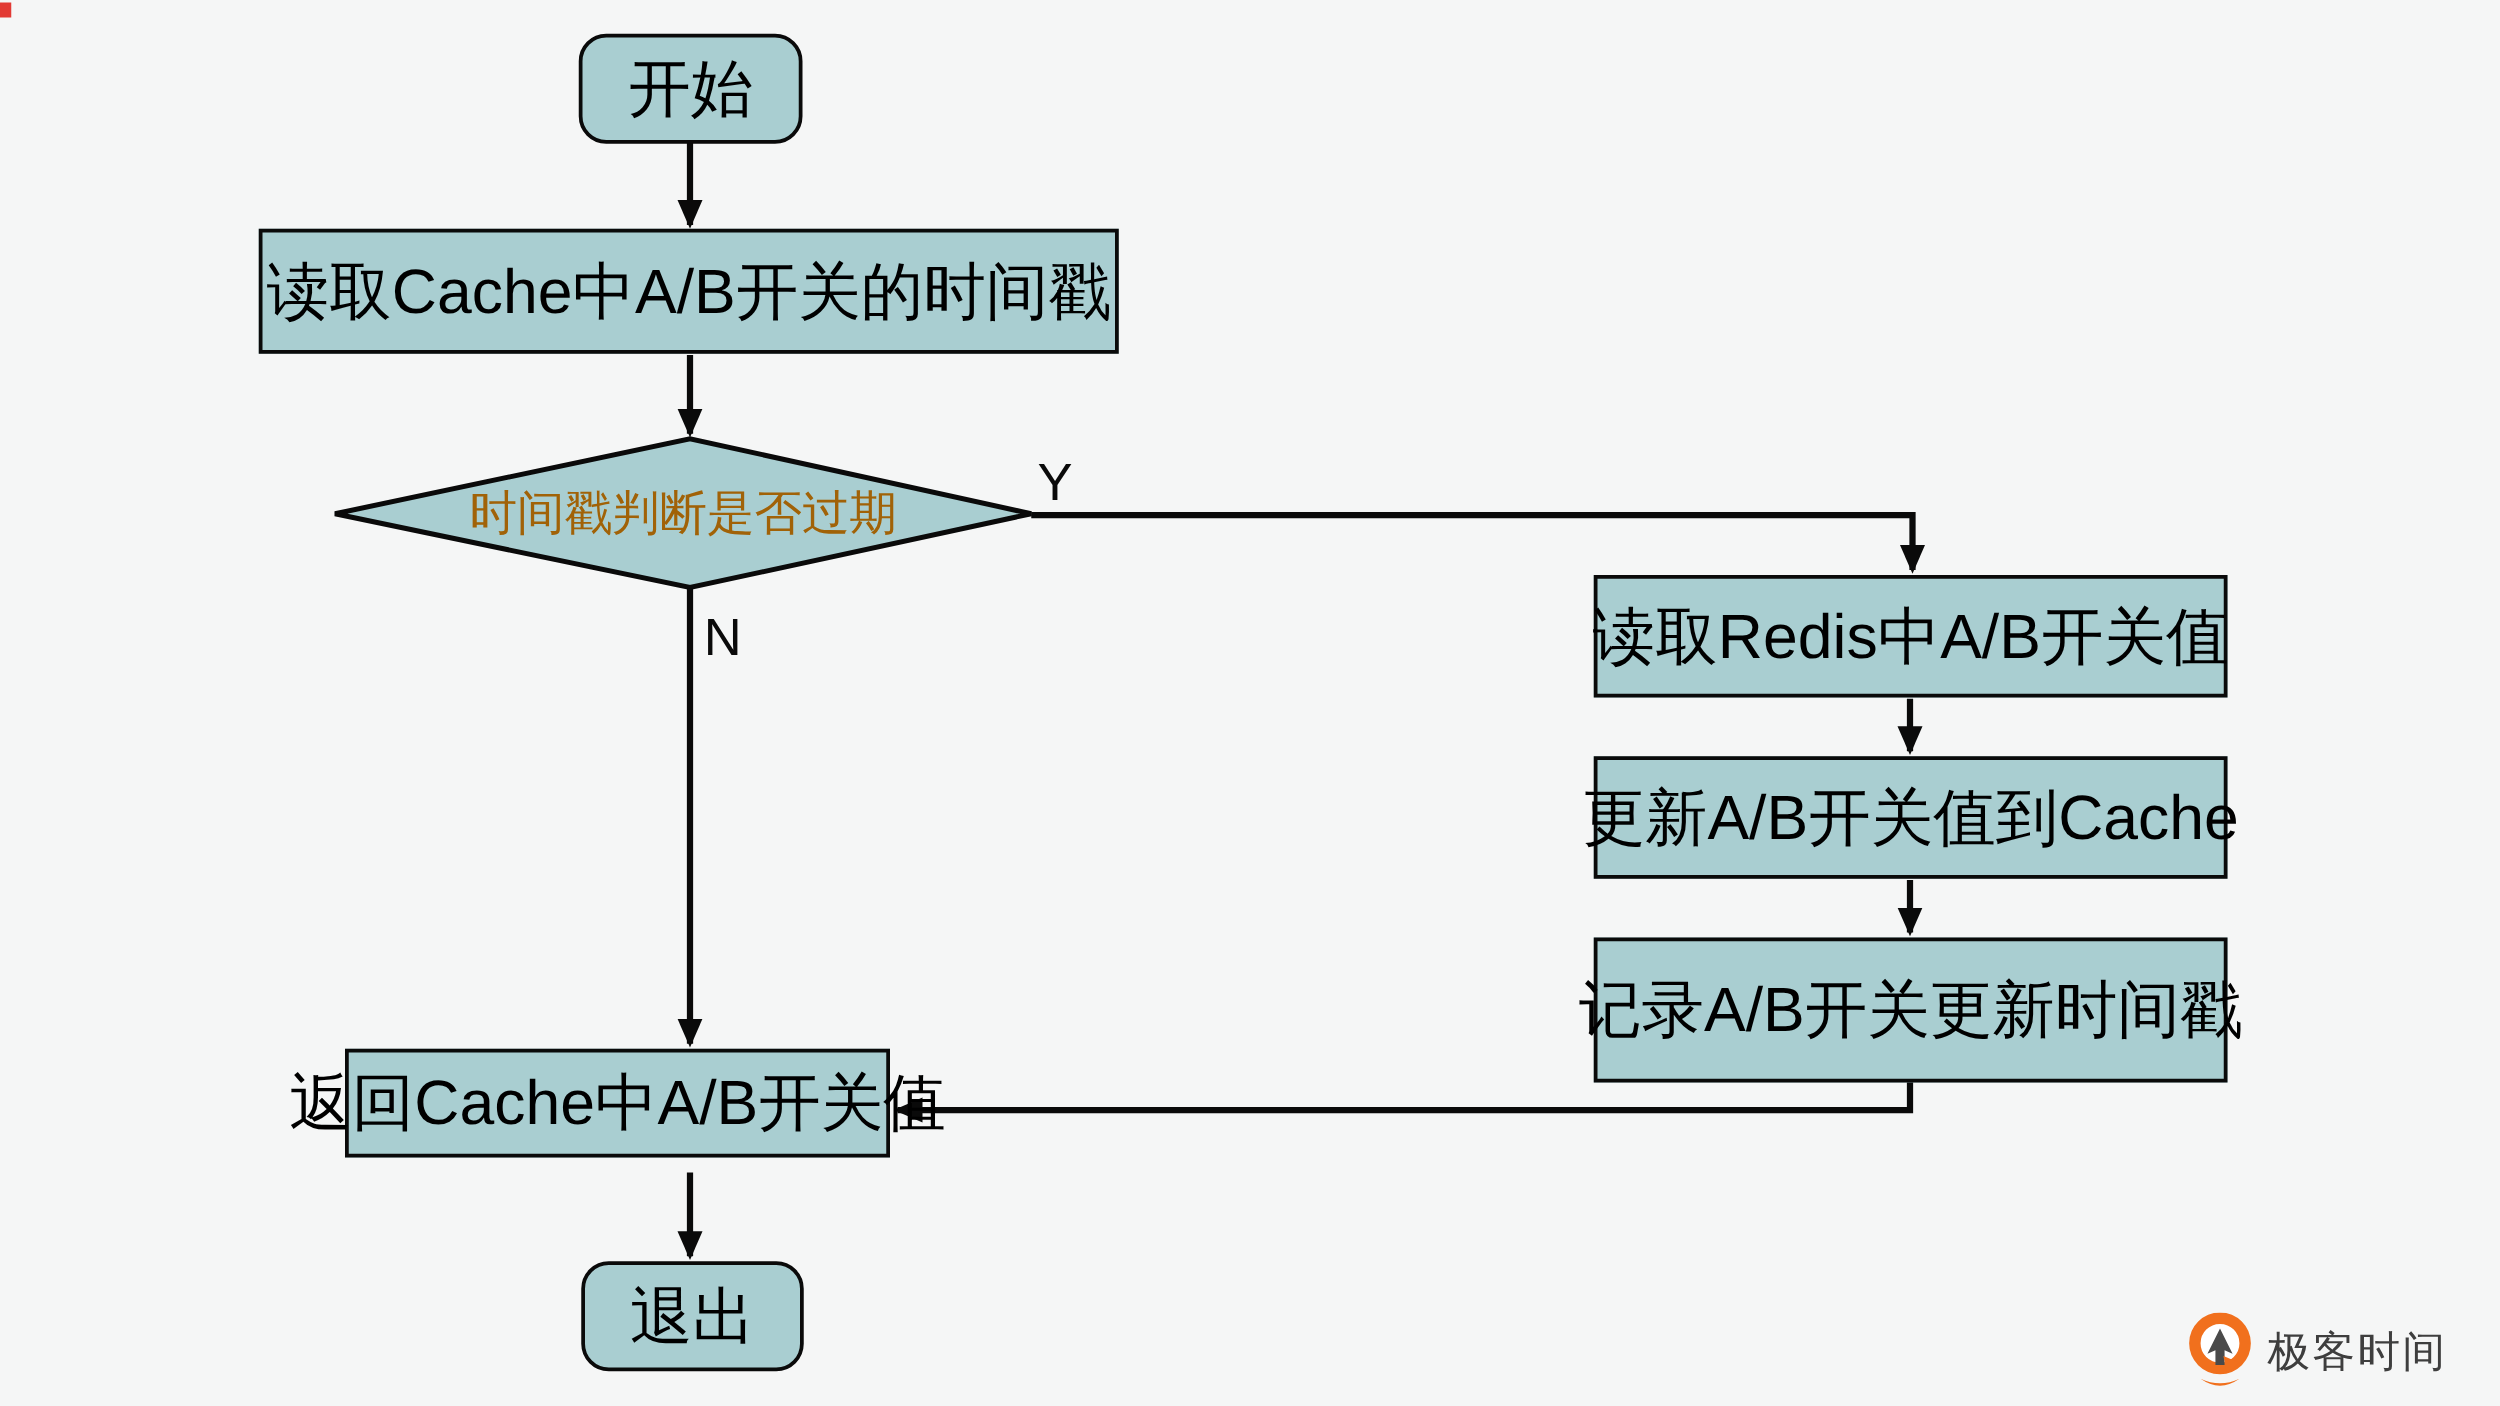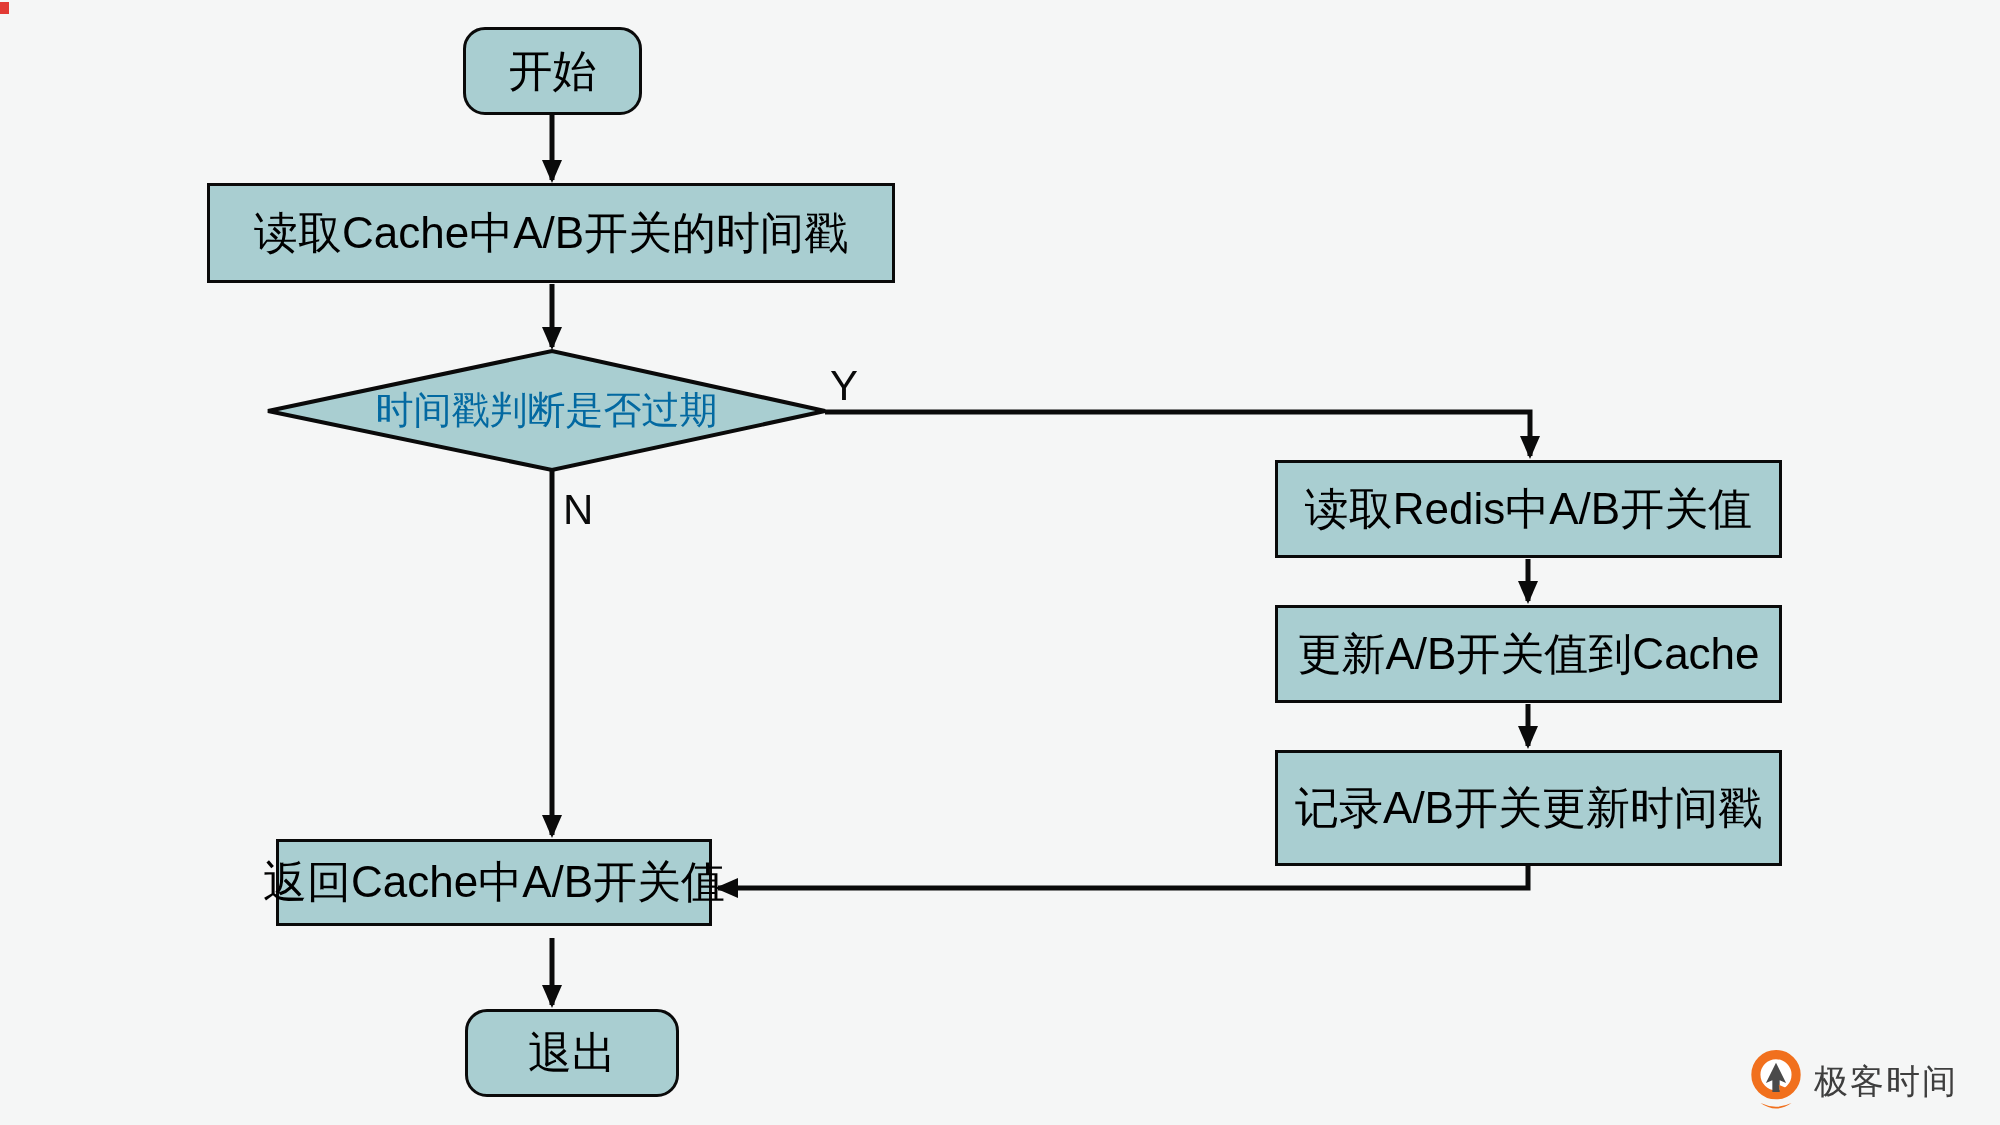--- a/index.html
+++ b/index.html
@@ -22,41 +22,41 @@
   }
   .node {
     position: absolute;
     display: flex;
     align-items: center;
     justify-content: center;
     box-sizing: border-box;
     background: var(--node-fill, #a9ced1);
     border: 3.5px solid var(--line, #0a0a0a);
     color: #000;
-    font-size: 44px;
+    font-size: 50px;
     white-space: nowrap;
     text-align: center;
   }
   .terminal { border-radius: 22px; }
   .node-start  { left: 463px; top: 27px;  width: 179px; height: 88px; }
   .node-read-cache   { left: 207px;  top: 183px; width: 688px; height: 100px; }
   .node-read-redis   { left: 1275px; top: 460px; width: 507px; height: 98px; }
   .node-update-cache { left: 1275px; top: 605px; width: 507px; height: 98px; }
   .node-record-ts    { left: 1275px; top: 750px; width: 507px; height: 116px; }
   .node-return       { left: 276px;  top: 839px; width: 436px; height: 87px; }
-  .node-exit   { left: 465px; top: 1009px; width: 214px; height: 88px; }
+  .node-exit   { left: 465px; top: 1009px; width: 178px; height: 88px; }
   .decision-label {
     position: absolute;
     left: 268px; top: 350px;
     width: 557px; height: 120px;
     display: flex;
     align-items: center;
     justify-content: center;
     font-size: 38px;
-    color: #0369a1;
+    color: #a16207;
     white-space: nowrap;
   }
   .edge-label {
     position: absolute;
     font-size: 42px;
     color: #0a0a0a;
   }
   .label-yes { left: 830px; top: 362px; }
   .label-no  { left: 563px; top: 486px; }
   .corner-artifact {

